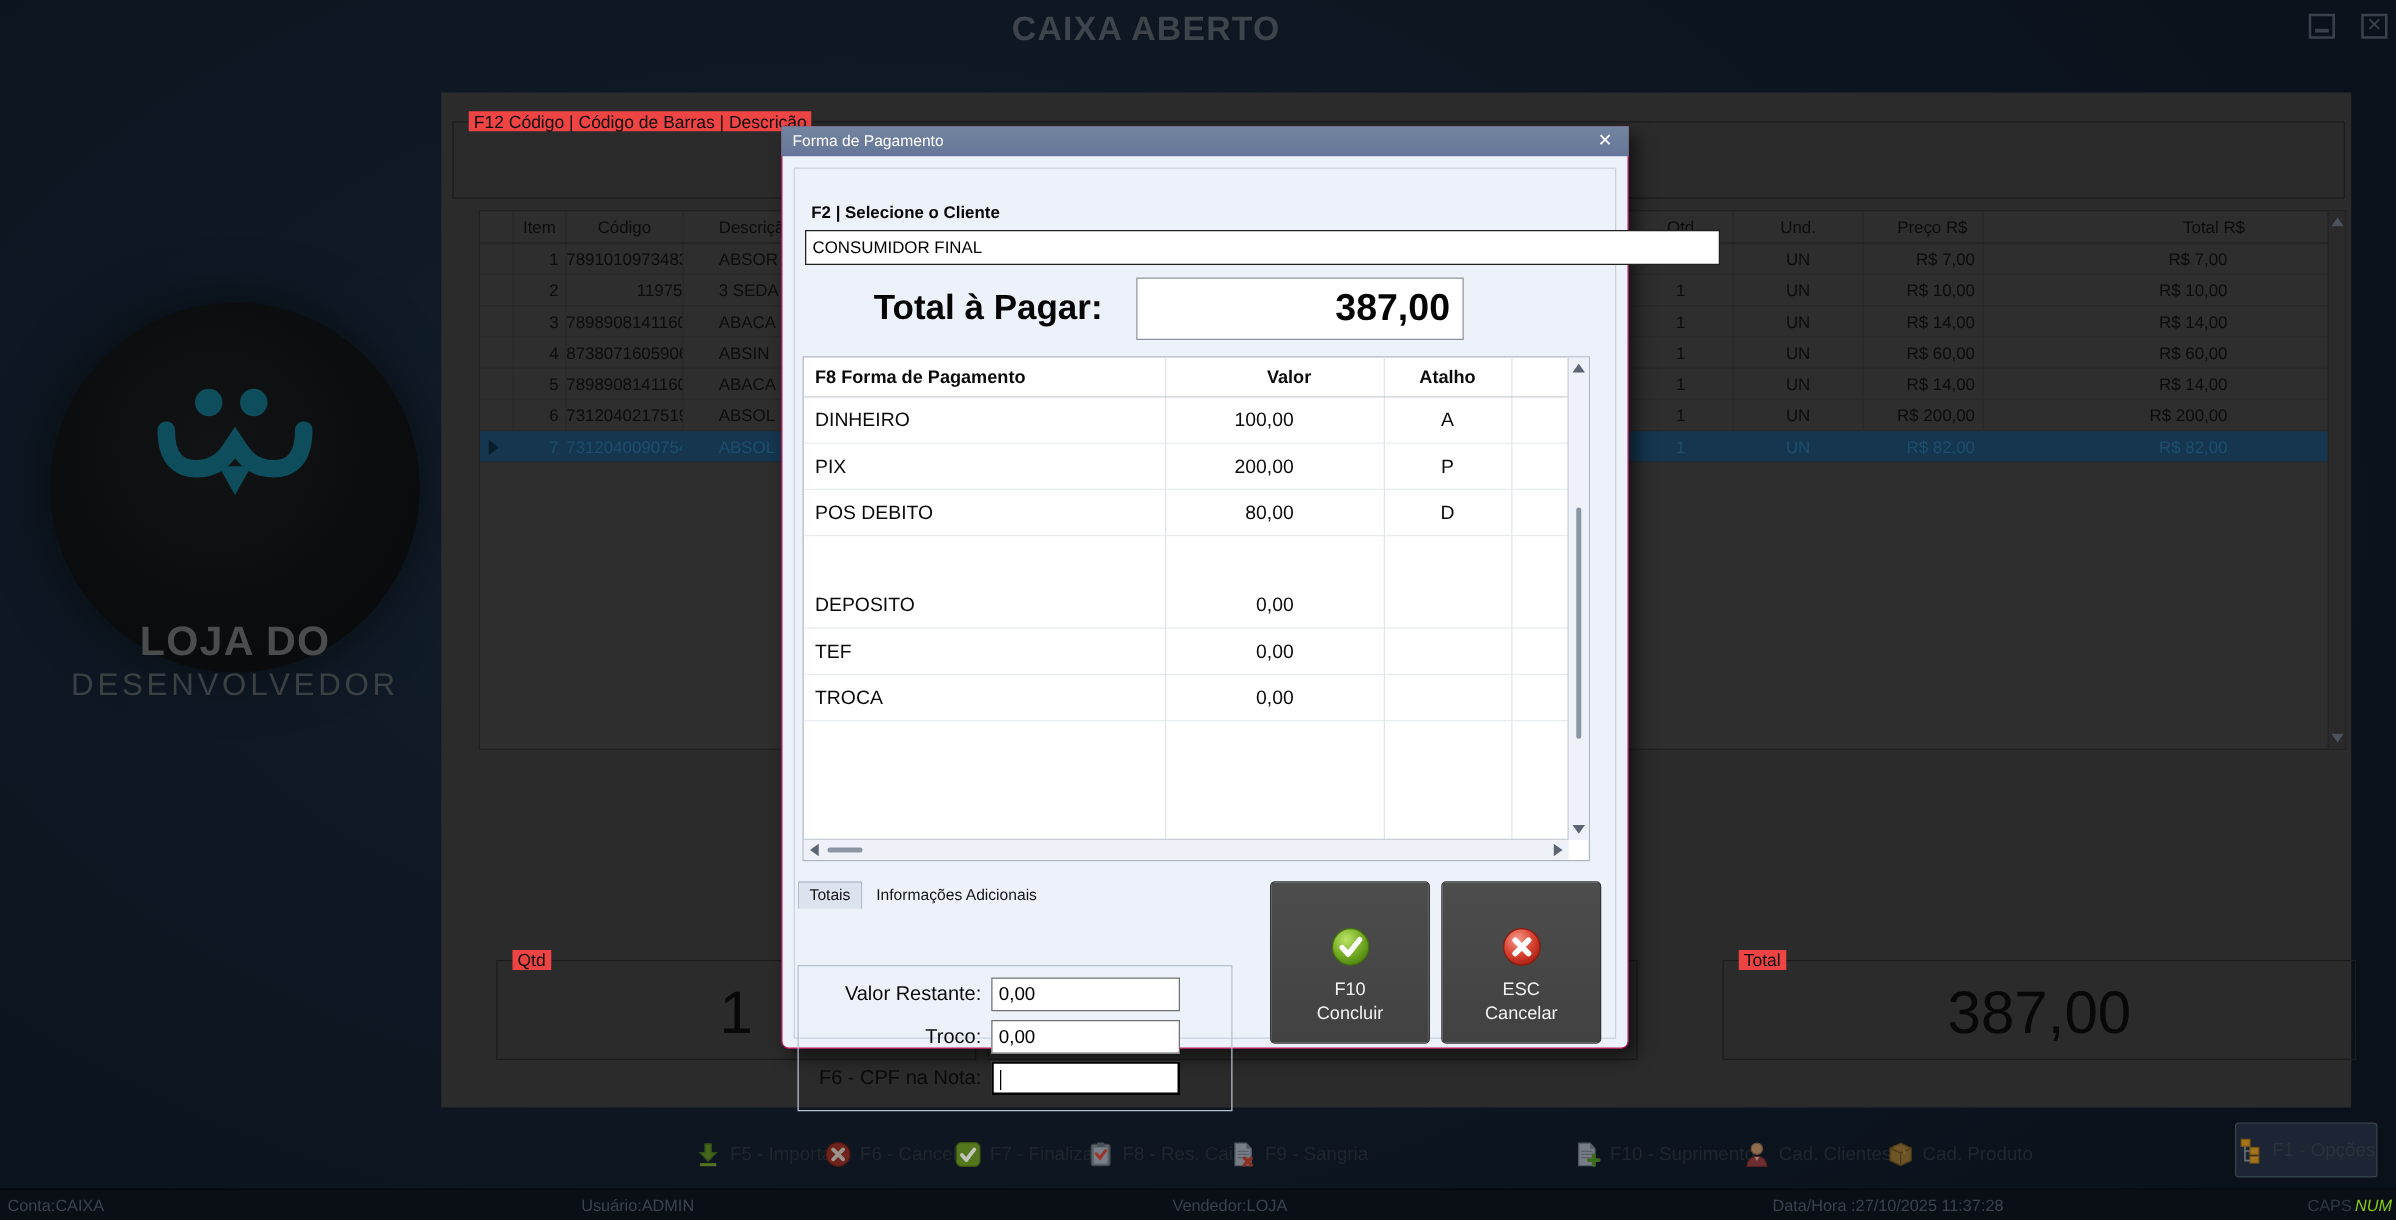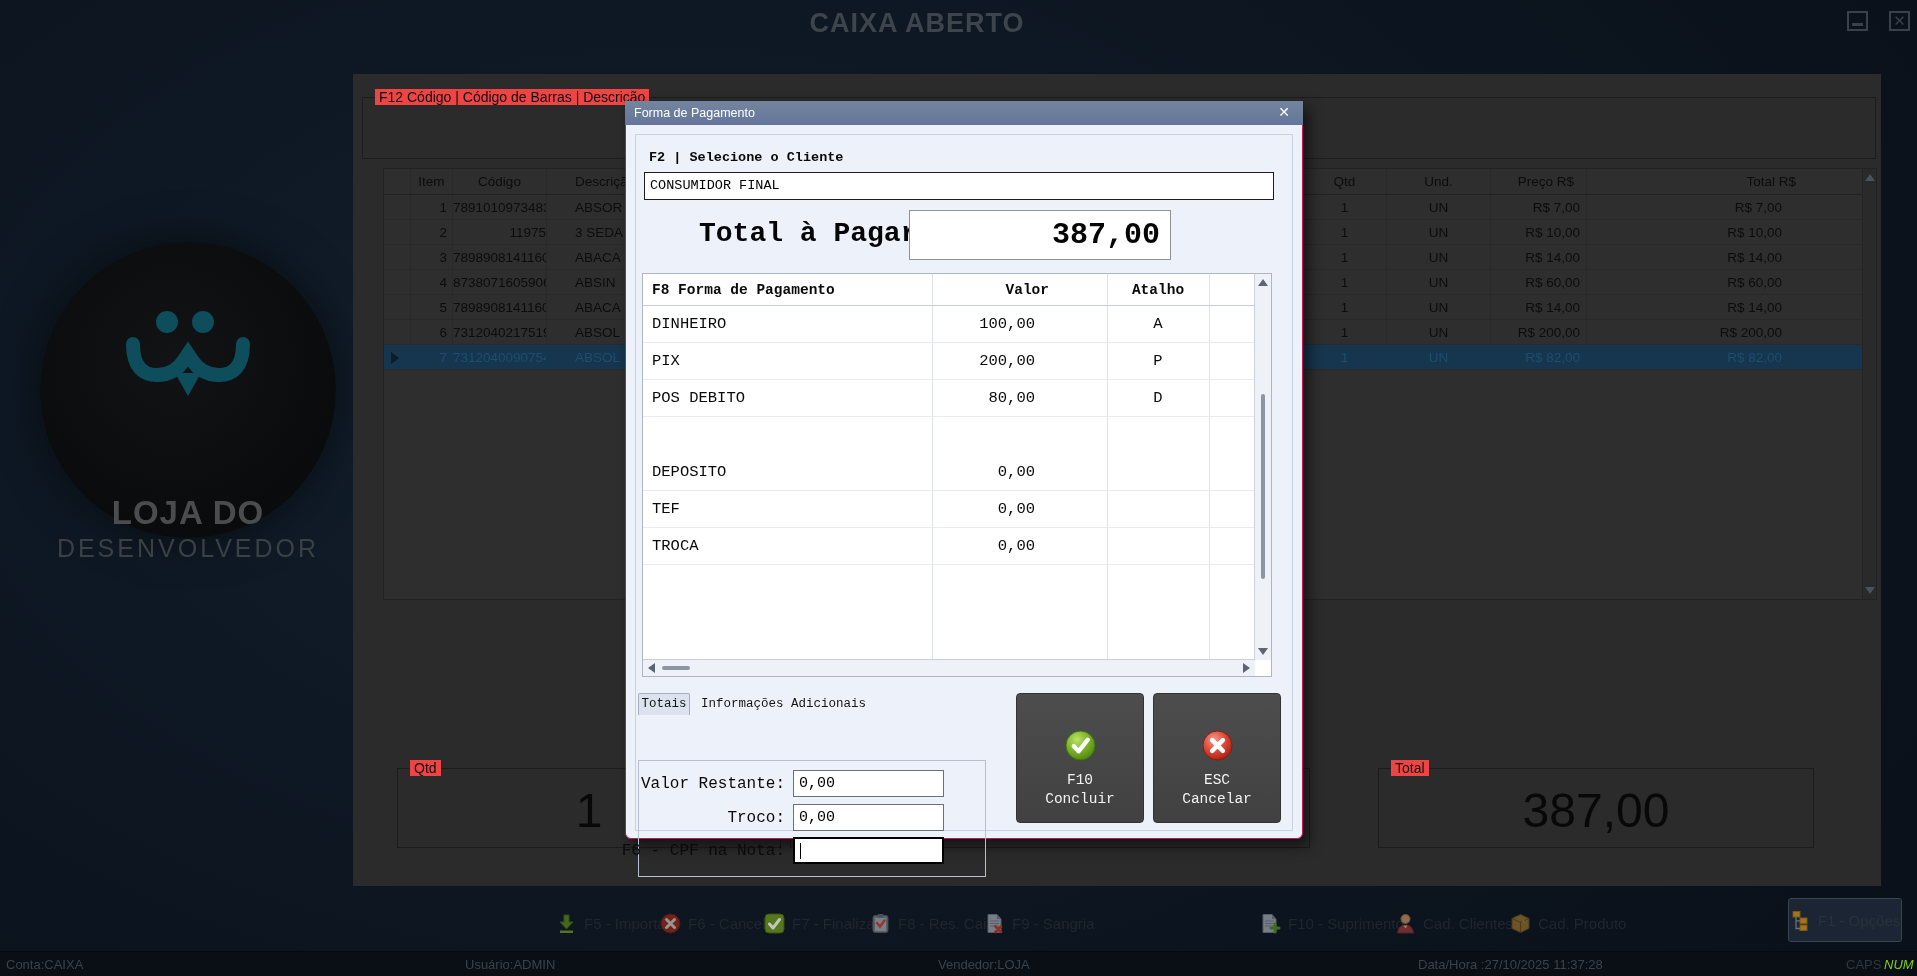--- a/index.html
+++ b/index.html
@@ -61,21 +61,21 @@
   
   .dialog { left:625px; top:101px; width:678px; height:738px; background:#edf2fa; border:1px solid #be185d;
             border-radius:0 0 6px 6px; box-shadow:6px 7px 14px rgba(0,0,0,.55); z-index:10; }
   .dlg-tb { position:absolute; left:-1px; top:-1px; width:678px; height:24px;
             background:linear-gradient(#74859f,#64759a); display:flex; align-items:center; }
   .dlg-tb .t { color:#fff; font-size:12.5px; padding-left:9px; }
   .dlg-close { position:absolute; right:10px; top:3px; color:#fff; font-size:14px; width:18px; text-align:center; cursor:default; }
   .dlg-inner { position:absolute; left:9px; top:32px; right:9px; bottom:7px; border:1px solid #c9d2e0; }
 
   .dlg .lbl-client { position:absolute; left:23px; top:48px; font-size:13.5px; font-weight:700; color:#090909; }
-  .dlg .inp-client { position:absolute; left:18px; top:70px; width:630px; height:28px; background:#fff; border:1px solid #1f1f1f;
+  .dlg .inp-client { position:absolute; left:18px; top:70px; width:732px; height:28px; background:#fff; border:1px solid #1f1f1f;
                      font-size:13.5px; color:#000; line-height:26px; padding-left:5px; }
   .dlg .pay-label { position:absolute; left:73px; top:116px; font-size:28px; font-weight:700; color:#050505; }
   .dlg .pay-box { position:absolute; left:283px; top:108px; width:262px; height:50px; background:#fff; border:1px solid #8d939c;
                   font-size:30px; font-weight:700; color:#050505; text-align:right; line-height:48px; padding-right:10px; }
 
   .ptable { position:absolute; left:16px; top:171px; width:630px; height:404px; background:#fff; border:1px solid #aeb6c2; }
   .pt-vline { position:absolute; top:0; width:1px; height:386px; background:#dfe3ea; }
   .pt-head { position:absolute; left:0; top:0; width:612px; height:32px; border-bottom:1px solid #c9cfd8; display:flex; font-weight:700; font-size:14.5px; color:#0a0a0a; }
   .pt-row { position:absolute; left:0; width:612px; height:37px; display:flex; border-bottom:1px solid #e8ebf0; font-size:15.5px; color:#0a0a0a; }
   .p-forma { width:289px; padding-left:9px; } .p-valor { width:175px; text-align:right; padding-right:72px; } .p-atalho { width:102px; text-align:center; }
@@ -218,21 +218,21 @@
       <span class="tri-u"></span>
       <span class="tri-d"></span>
     </div>
   </div>
 
   <div class="gb" style="left:44px; top:694px; width:384px; height:80px;">
     <span class="gb-label">Qtd</span>
     <div class="big-val">1</div>
   </div>
   <div class="gb" style="left:437px; top:694px; width:520px; height:80px;"></div>
-  <div class="gb" style="left:1025px; top:694px; width:436px; height:80px;">
+  <div class="gb" style="left:1025px; top:694px; width:507px; height:80px;">
     <span class="gb-label">Total</span>
     <div class="big-val">387,00</div>
   </div>
 </div>
 
 <div class="titem" style="left:556px;">
   <svg class="t-icon" viewBox="0 0 21 21">
     <path d="M8 2 h5 v7 h4 l-6.5 7 L4 9 h4 z" fill="#45671c" stroke="#33501a" stroke-width="1"></path>
     <rect x="4" y="17.5" width="13" height="2.5" fill="#52741f"></rect>
   </svg>
@@ -315,21 +315,21 @@
   <span class="st" style="left:1884px; color:#84cc16;font-style:italic;">NUM</span>
 </div>
 
 <div class="abs dialog">
   <div class="dlg-tb">
     <span class="t">Forma de Pagamento</span>
     <span class="dlg-close">✕</span>
   </div>
   <div class="dlg-inner"></div>
 
-  <div class="dlg" style="position:absolute; left:0; top:0; width:100%; height:100%;font-family:Liberation Mono, monospace;">
+  <div class="dlg" style="position:absolute; left:0; top:12px; width:100%; height:100%;">
     <div class="lbl-client">F2 | Selecione o Cliente</div>
     <div class="inp-client">CONSUMIDOR FINAL</div>
 
     <div class="pay-label">Total à Pagar:</div>
     <div class="pay-box">387,00</div>
 
     <div class="ptable">
       <div class="pt-vline" style="left:289px;"></div>
       <div class="pt-vline" style="left:464px;"></div>
       <div class="pt-vline" style="left:566px;"></div>

